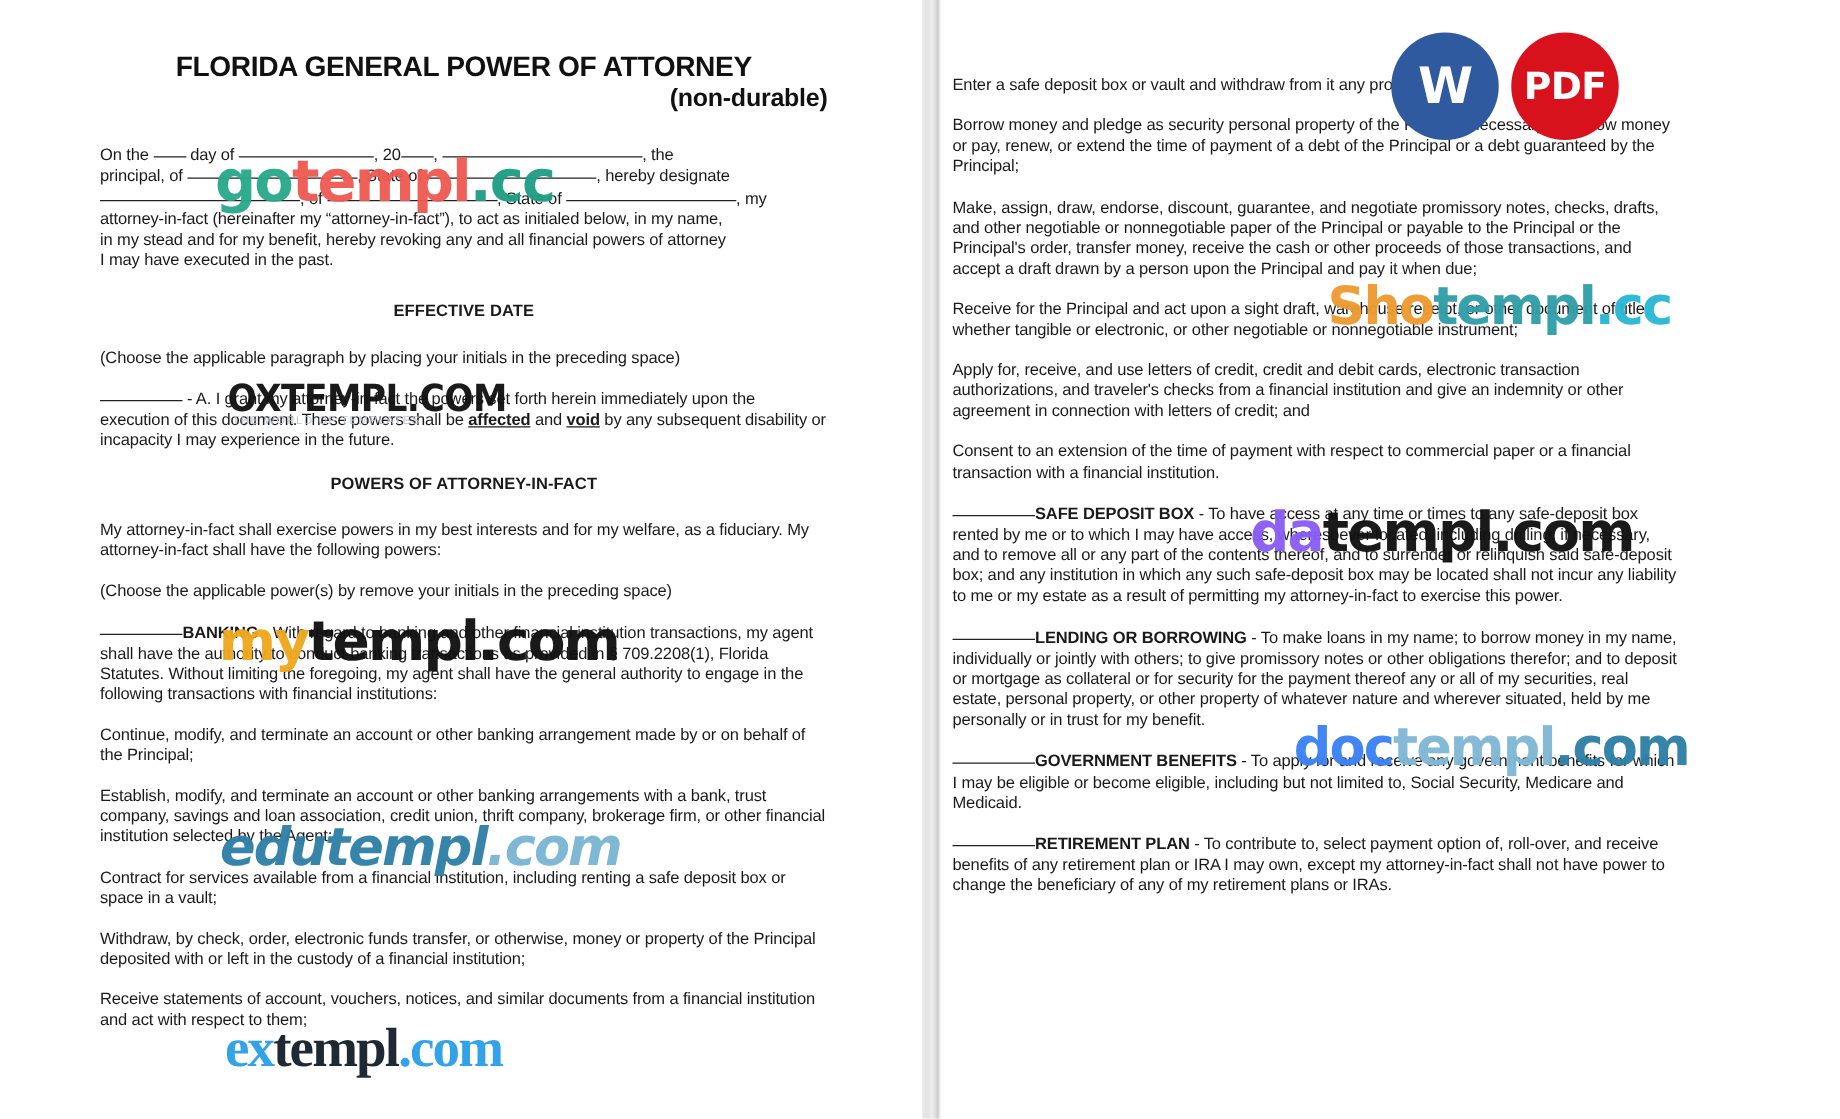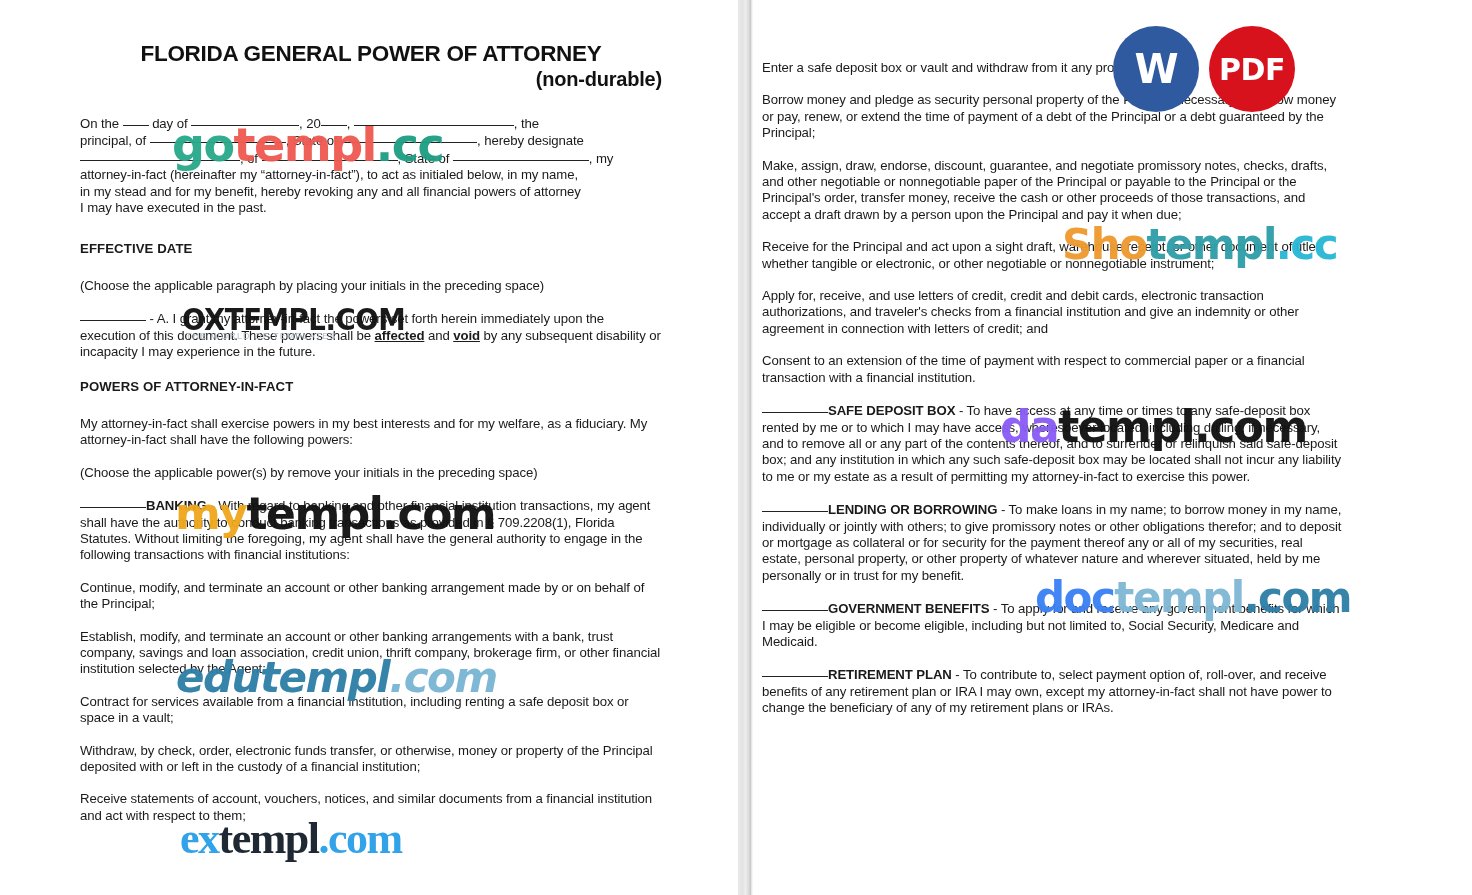--- a/index.html
+++ b/index.html
@@ -71,21 +71,21 @@
     line-height: 25px;
     font-weight: bold;
     text-align: right;
     color: #111111;
     letter-spacing: -0.2px;
   }
   p.para {
     margin: 0 0 16px 0;
   }
   .center-head {
-    text-align: left;
+    text-align: center;
     font-weight: bold;
     margin: 0 0 16px 0;
     letter-spacing: 0.1px;
   }
   .blank {
     display: inline-block;
     border-bottom: 1px solid #222;
     height: 12px;
     vertical-align: baseline;
     position: relative;

